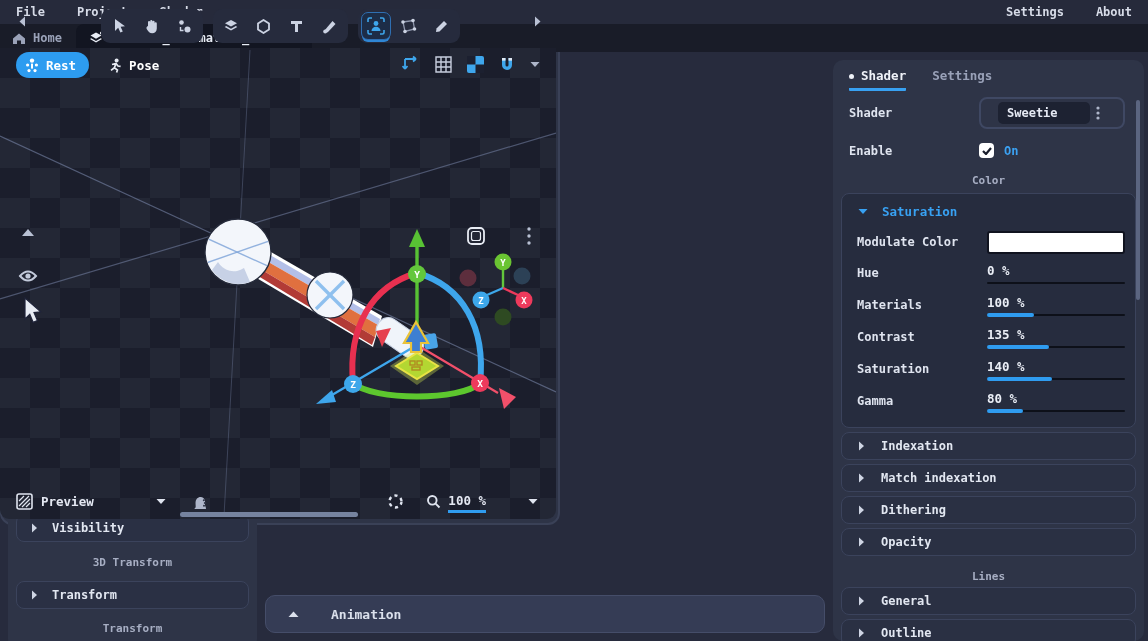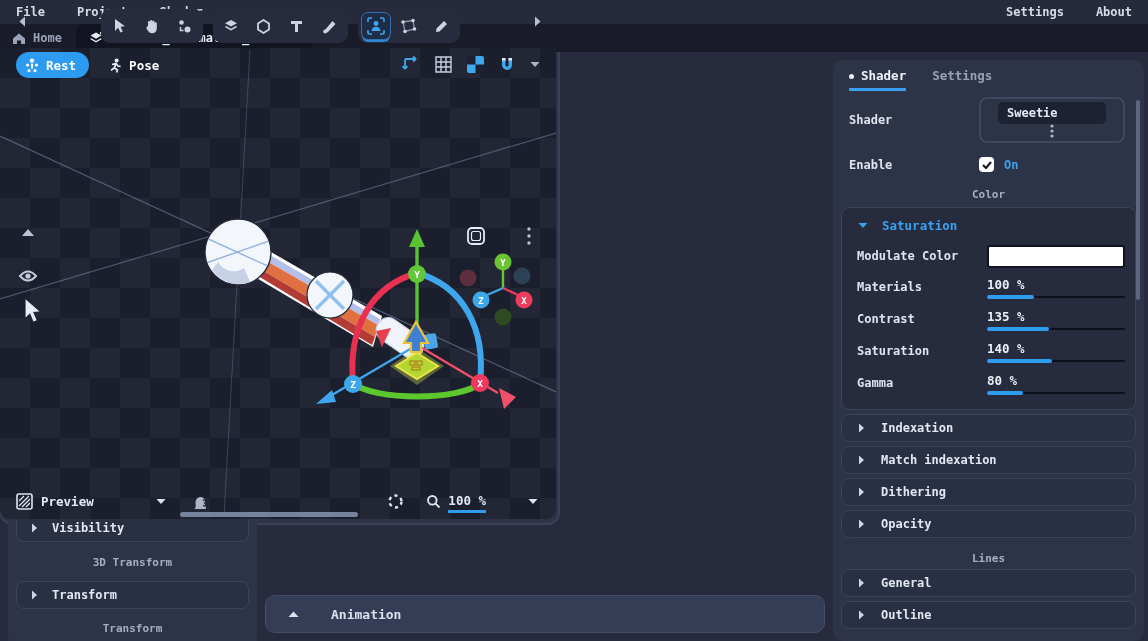--- a/index.html
+++ b/index.html
@@ -66,21 +66,21 @@
   
   .shader-panel{left:833px;top:60px;width:311px;height:581px;}
   .srow{display:grid;grid-template-columns:130px 1fr;align-items:center;padding:0 10px 0 16px;font-size:12px;}
   .slider .sval{display:block;font-size:12.5px;color:#eaeef6;}
   .track{height:2px;background:#0d1019;border-radius:2px;margin-top:4px;position:relative;}
   .fillb{position:absolute;left:0;top:-1px;height:4px;border-radius:2px;background:#2f9cf0;}
   .adj{margin:6px 8px 0 8px;background:#262c3e;border:1px solid #3b435c;border-radius:8px;padding-bottom:10px;}
   .adj-h{display:flex;align-items:center;gap:14px;padding:10px 16px 8px 16px;color:#38a1f2;font-size:12.5px;}
   .secrow{margin:4px 8px 0 8px;background:#2a3043;border:1px solid #3b435c;border-radius:8px;height:28px;display:flex;align-items:center;gap:16px;padding:0 16px;font-size:12px;color:#e2e7f1;}
   .swatch{width:138px;height:23px;background:#fff;border:2px solid #10131f;border-radius:3px;}
-  .shader-select{display:flex;align-items:center;border:2px solid #3f4863;border-radius:8px;padding:3px 17px;width:146px;justify-content:space-between;flex-direction:column;}
+  .shader-select{display:flex;align-items:center;border:2px solid #3f4863;border-radius:8px;padding:3px 17px;width:146px;justify-content:space-between;}
   .ssfield{background:#1d2232;border-radius:5px;height:22px;line-height:22px;padding:0 9px;width:108px;color:#e6eaf4;font-size:12px;}
   .bullet{width:5px;height:5px;border-radius:50%;background:#eef1f7;display:inline-block;margin-right:7px;vertical-align:1px;}
   svg{display:block;}
 </style>
 </head>
 <body>
 
 <div class="app">
 
   <div class="menubar">
@@ -798,20 +798,29 @@
               <path d="M0.5 1 H9.5 L5 6Z" fill="#38a1f2"></path>
             </svg>
           </span>
         <span>Saturation</span>
       </div>
       <div class="srow" style="padding-left:15px;height:30px">
         <span>Modulate Color</span>
         <span class="swatch"></span>
       </div>
       <div class="srow slider" style="padding-left:15px;height:32px">
+        <span>Hue</span>
+        <span>
+            <span class="sval">0 %</span>
+            <span class="track" style="display:block;width:138px">
+              <span class="fillb" style="width:0%"></span>
+            </span>
+          </span>
+      </div>
+      <div class="srow slider" style="padding-left:15px;height:32px">
         <span>Materials</span>
         <span>
             <span class="sval">100 %</span>
             <span class="track" style="display:block;width:138px">
               <span class="fillb" style="width:34%"></span>
             </span>
           </span>
       </div>
       <div class="srow slider" style="padding-left:15px;height:32px">
         <span>Contrast</span>

